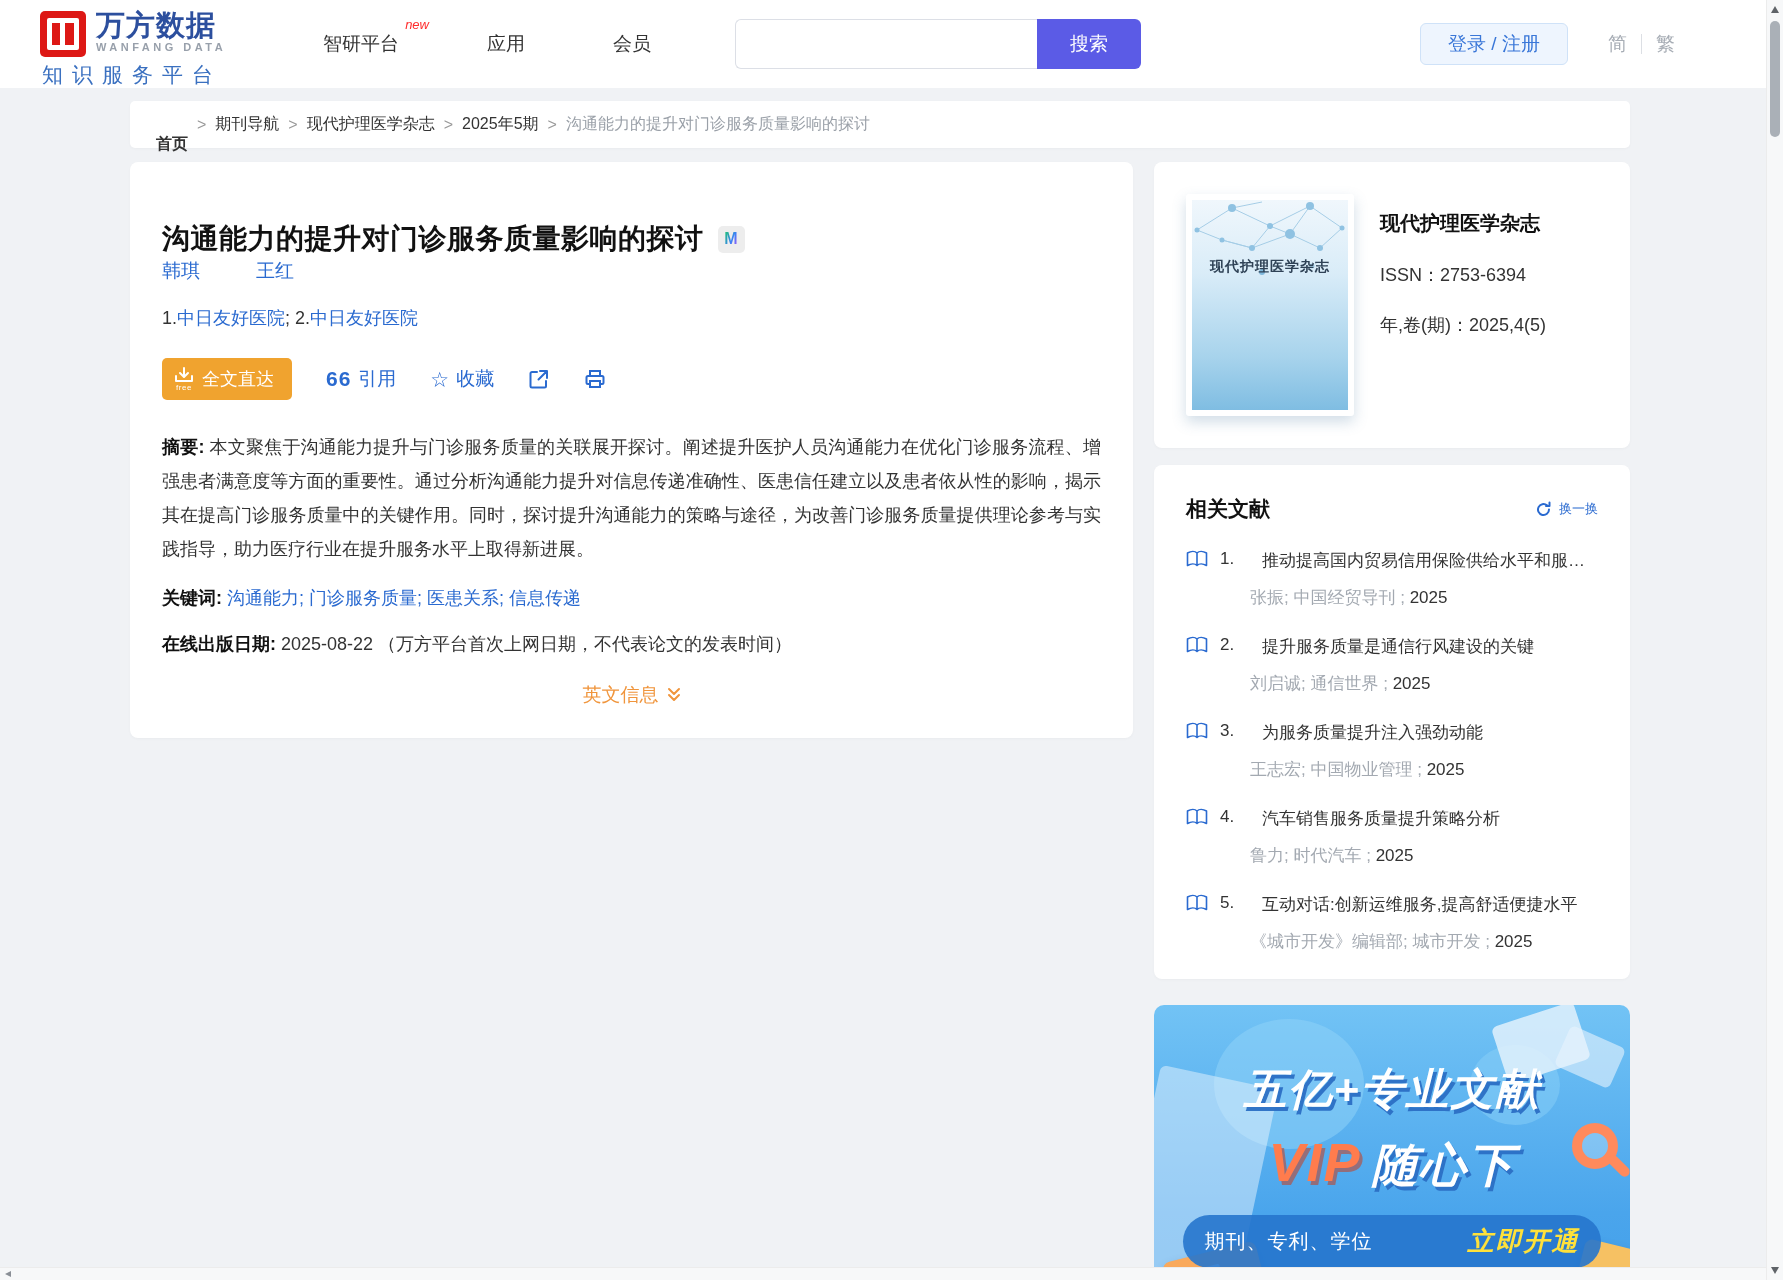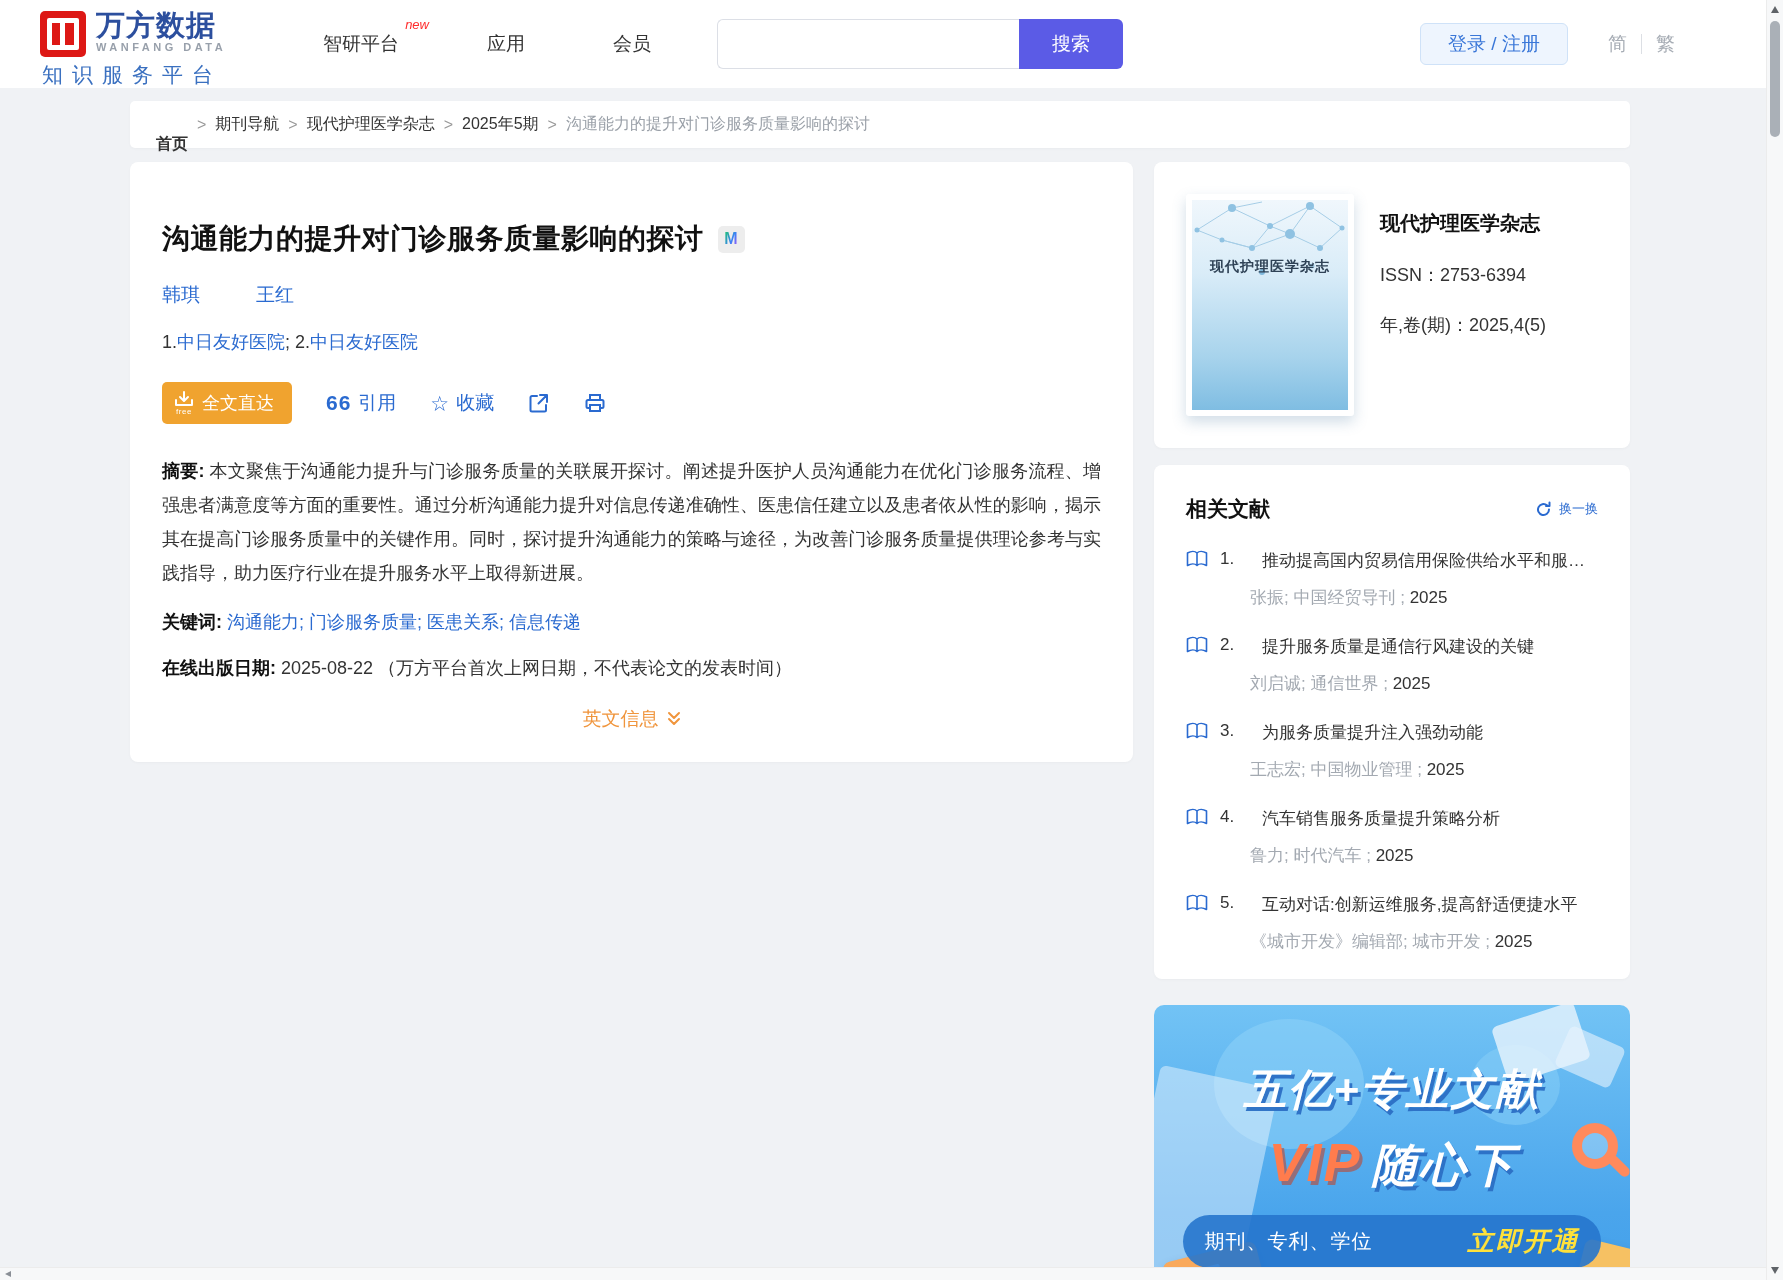--- a/index.html
+++ b/index.html
@@ -13,21 +13,21 @@
   .logo-icon { position:absolute; left:0; top:6px; width:46px; height:46px; background:#dd1815; border-radius:5px; }
   .logo-icon .li-frame { position:absolute; left:7px; top:7px; width:32px; height:32px; border:5px solid #fff; border-radius:2px; }
   .logo-icon .li-bar { position:absolute; left:20px; top:7px; width:5px; height:32px; background:#fff; }
   .logo-texts { position:absolute; left:56px; top:5px; }
   .brand-cn { font-size:29px; font-weight:bold; color:#2c4f9e; letter-spacing:1px; line-height:30px; }
   .brand-en { font-size:11px; font-weight:bold; color:#98a0ab; letter-spacing:3.5px; line-height:14px; }
   .tagline { position:absolute; left:2px; top:56px; font-size:21px; color:#3a70c0; letter-spacing:9px; white-space:nowrap; }
   .nav { display:flex; align-items:center; gap:88px; margin-left:68px; flex:none; }
   .nav-item { font-size:19px; color:#333; position:relative; cursor:pointer; white-space:nowrap; }
   .nav-badge { position:absolute; top:-14px; right:-30px; color:#ff2d2d; font-size:13px; font-style:italic; }
-  .search-wrap { display:flex; margin-left:66px; flex:none; }
+  .search-wrap { display:flex; margin-left:84px; flex:none; }
   .search-input { width:302px; height:50px; border:1px solid #dcdfe6; border-right:none; border-radius:6px 0 0 6px; font-size:18px; padding:0 14px; outline:none; color:#333; }
   .search-btn { width:104px; height:50px; background:#5b5be6; color:#fff; font-size:19px; border:none; border-radius:0 6px 6px 0; cursor:pointer; }
   .header-spacer { flex:1; }
   .login-btn { width:148px; height:42px; background:#eef5fe; border:1px solid #cfe2f8; border-radius:6px; color:#3a77d8; font-size:19px; display:flex; align-items:center; justify-content:center; cursor:pointer; flex:none; }
   .lang { display:flex; align-items:center; gap:14px; margin-left:40px; margin-right:48px; flex:none; }
   .lang span { font-size:19px; color:#a7adb5; cursor:pointer; }
   .lang .divider { width:1px; height:20px; background:#dcdfe4; }
 
   
   .container { width:1500px; margin:13px 0 0 130px; }
@@ -42,21 +42,21 @@
 
   
   .article-card { width:1003px; padding:36px 32px 30px 32px; }
   .doi-line { font-size:18px; color:#5a6672; }
   .doi-link { color:#2a6ad0; cursor:pointer; }
   .article-title { margin-top:22px; display:flex; align-items:center; gap:14px; }
   .article-title h1 { font-size:28px; color:#111; font-weight:bold; letter-spacing:.5px; }
   .m-badge { width:27px; height:27px; background:#ededed; border-radius:5px; display:flex; align-items:center; justify-content:center; font-size:16px; font-weight:bold;
     background-clip:padding-box; }
   .m-badge span { background:linear-gradient(120deg,#21c07a 10%,#3b82f6 55%,#a855f7 95%); -webkit-background-clip:text; background-clip:text; color:transparent; }
-  .authors { margin-top:24px; display:flex; gap:56px; }
+  .authors { display:flex; gap:56px; }
   .author-link { font-size:19px; color:#2a6ad0; cursor:pointer; }
   .affiliations { margin-top:22px; font-size:18px; }
   .aff-num { color:#333; }
   .aff-link { color:#2a6ad0; cursor:pointer; }
   .aff-sep { color:#333; }
 
   .action-row { margin-top:28px; display:flex; align-items:center; gap:34px; }
   .fulltext-btn { background:#f0a32f; border:none; border-radius:5px; height:42px; padding:0 18px 0 12px; display:flex; align-items:center; gap:8px; color:#fff; font-size:18px; cursor:pointer; }
   .free-ico { display:flex; flex-direction:column; align-items:center; line-height:1; }
   .free-ico svg { display:block; }

